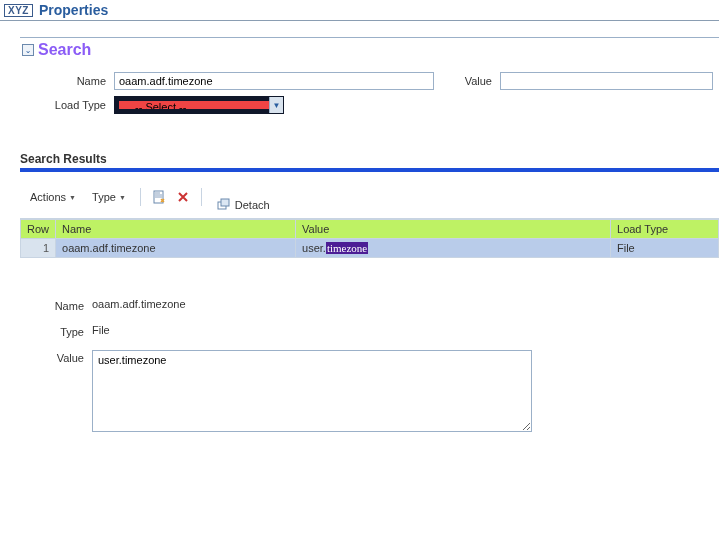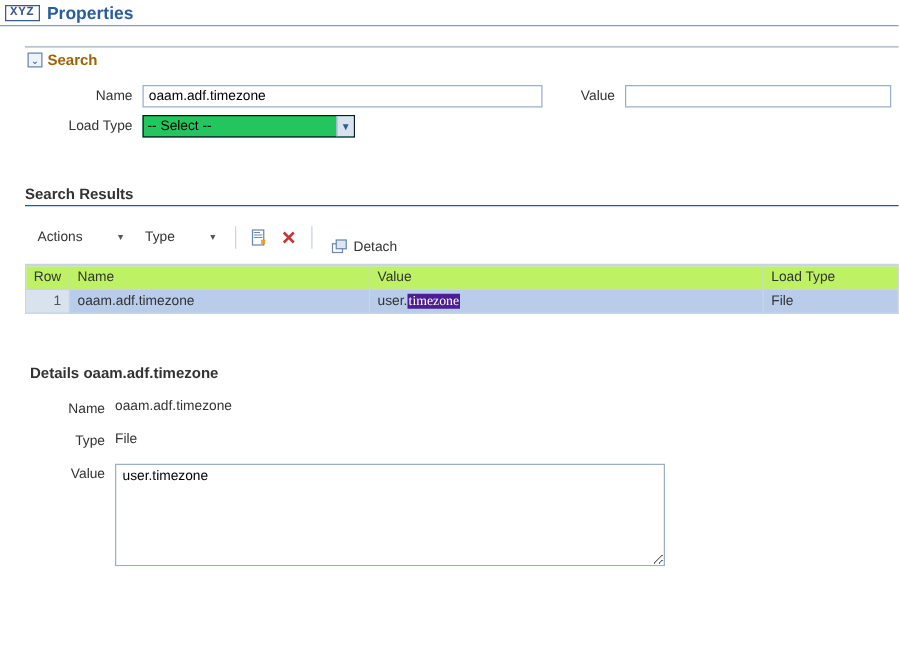--- a/index.html
+++ b/index.html
@@ -19,21 +19,21 @@
     background: #fff;
   }
   .brand-box {
     border: 1px solid #3a5b8c;
     padding: 0 3px;
     font-size: 10px;
     font-weight: bold;
     color: #3a5b8c;
     letter-spacing: 0.5px;
     margin-right: 6px;
-    font-family: Liberation Mono, monospace;
+    font-family: Liberation Sans, sans-serif;
   }
   .page-title {
     color: #2a5d9e;
     font-weight: bold;
     font-size: 14px;
   }
   .content {
     padding: 10px 0 0 20px;
   }
   .instruction {
@@ -57,23 +57,23 @@
     background: #eef3f9;
     display: inline-flex;
     align-items: center;
     justify-content: center;
     font-size: 8px;
     color: #2a5d9e;
     margin-right: 4px;
     cursor: pointer;
   }
   .search-title {
-    color: #a16207;
-    font-weight: bold;
-    font-size: 12px;
+    color: #8b5cf6;
+    font-weight: bold;
+    font-size: 16px;
   }
   .form-grid {
     display: grid;
     grid-template-columns: 80px 320px 50px auto;
     gap: 6px 8px;
     align-items: center;
     padding: 10px 6px 20px 6px;
   }
   .form-label {
     text-align: right;
@@ -88,24 +88,24 @@
     width: 100%;
   }
   .select-wrap {
     display: inline-block;
     width: 170px;
     position: relative;
   }
   select.field-select {
     width: 100%;
     height: 18px;
-    border: 1px solid #0f172a;
-    font-size: 11px;
-    background: #22c55e;
-    padding-left: 3px;
+    border: 5px solid #0f172a;
+    font-size: 11px;
+    background: #ef4444;
+    padding-left: 16px;
     appearance: none;
     -webkit-appearance: none;
   }
   .select-arrow {
     position: absolute;
     right: 1px;
     top: 1px;
     width: 14px;
     height: 16px;
     background: #d9e3ee;
@@ -115,38 +115,37 @@
     justify-content: center;
     font-size: 8px;
     color: #2a5d9e;
     pointer-events: none;
   }
   .results-title {
     font-weight: bold;
     font-size: 12px;
     color: #333;
     margin: 18px 0 4px 0;
-    border-bottom: 1px solid #1d4ed8;
+    border-bottom: 4px solid #1d4ed8;
     padding-bottom: 2px;
   }
   .toolbar {
     display: flex;
     align-items: center;
     padding: 3px 4px;
     gap: 4px;
     border-bottom: 1px solid #c8d4e2;
   }
   .toolbar-menu {
     display: inline-flex;
     align-items: center;
     padding: 2px 6px;
     font-size: 11px;
     color: #333;
     cursor: pointer;
-    gap: 24px;
   }
   .toolbar-menu .caret {
     font-size: 7px;
     margin-left: 3px;
     color: #555;
   }
   .toolbar-sep {
     width: 1px;
     height: 18px;
     background: #c8d4e2;
@@ -319,23 +318,20 @@
       <tr class="selected-row">
         <td class="row-num">1</td>
         <td>oaam.adf.timezone</td>
         <td><span>user.</span><span class="value-highlight">timezone</span></td>
         <td>File</td>
       </tr>
     </tbody>
   </table>
 
   <div class="details-section">
-    <div class="details-title">
-      <span>Details</span> <span>oaam.adf.timezone</span>
-    </div>
     <div class="details-grid">
       <div class="details-label">Name</div>
       <div class="details-value">oaam.adf.timezone</div>
 
       <div class="details-label">Type</div>
       <div class="details-value">File</div>
 
       <div class="details-label">Value</div>
       <textarea class="value-area" style="">user.timezone</textarea>
     </div>

